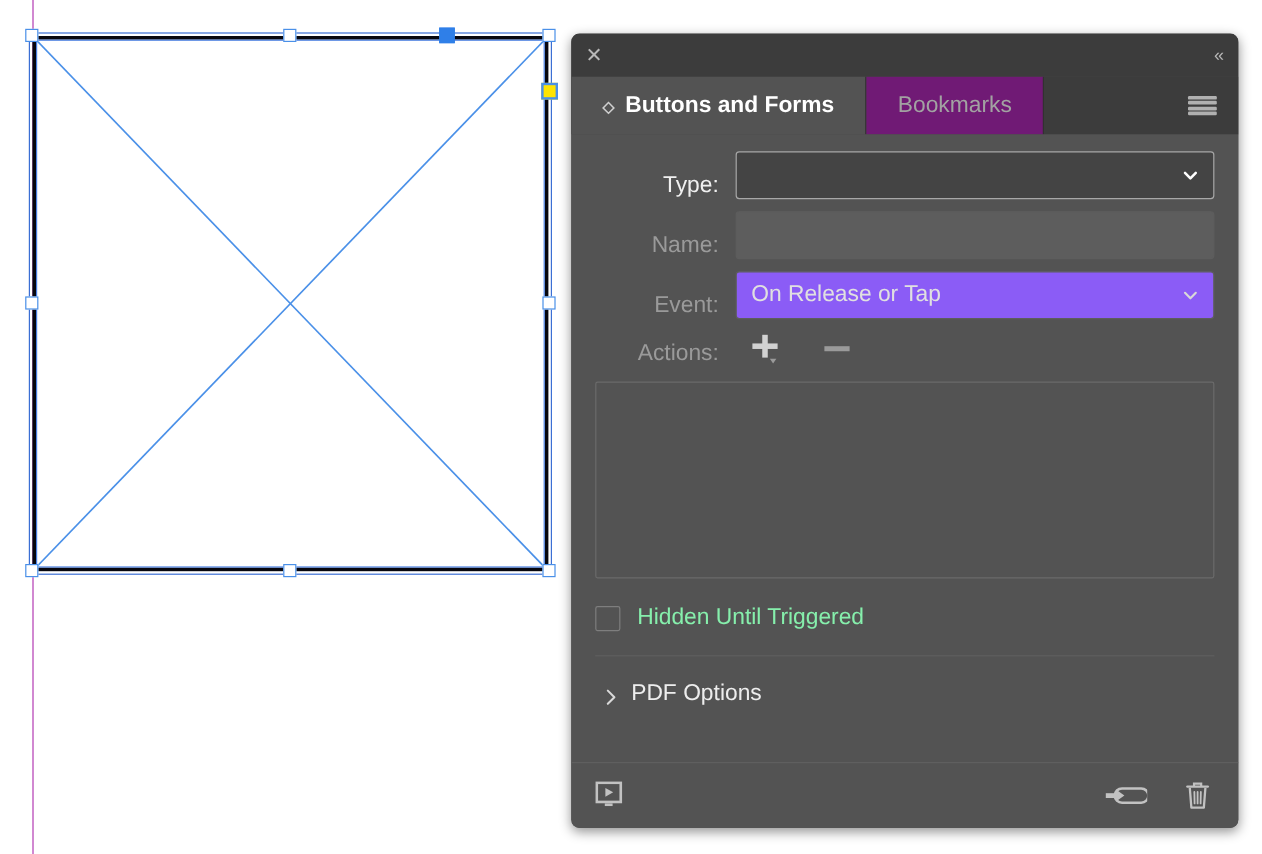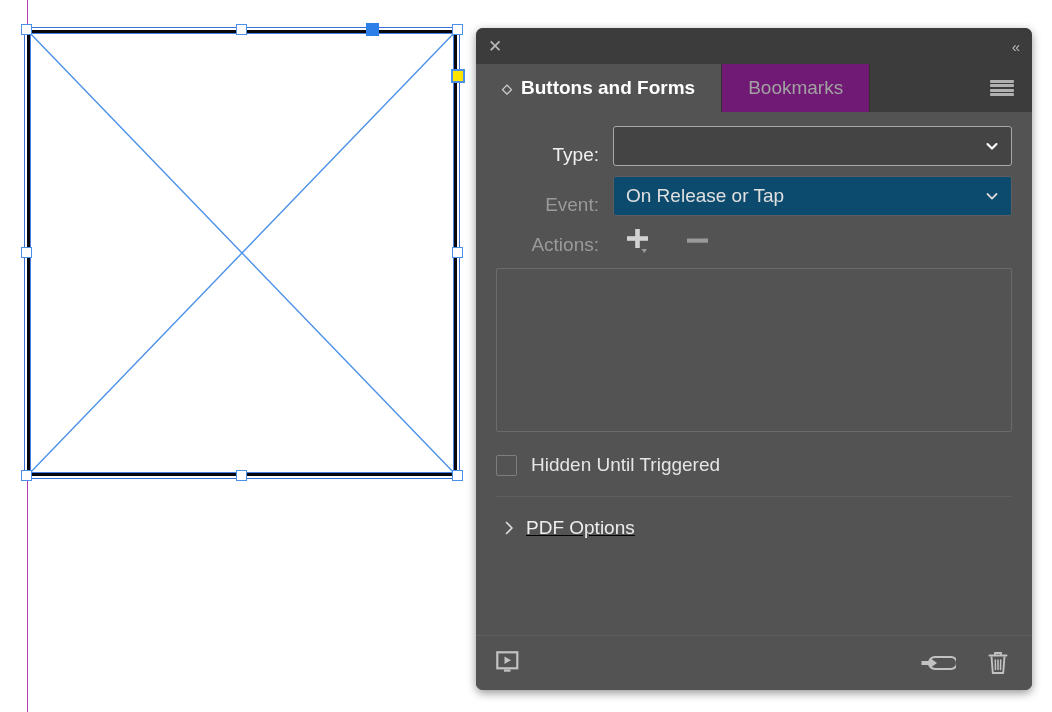--- a/index.html
+++ b/index.html
@@ -218,21 +218,21 @@
     background: #444444;
     border: 1.5px solid #a8a8a8;
     color: #ffffff;
   }
   .field.text-input {
     background: #5d5d5d;
     border: 1px solid #5d5d5d;
     color: #e2e2e2;
   }
   .field.select-normal {
-    background: #0c4a6e;
+    background: #8b5cf6;
     border: 1px solid #5d5d5d;
     color: #e0e0e0;
   }
   .field .value { flex: 1; }
   .chevron {
     width: 14px; height: 14px;
     flex: none;
     margin-left: 6px;
   }
 
@@ -275,30 +275,29 @@
     box-sizing: border-box;
     border: 1.5px solid #7e7e7e;
     border-radius: 2px;
     background: #535353;
     margin-right: 14px;
     cursor: pointer;
     flex: none;
   }
   #hidden-label {
     font-size: 19px;
-    color: #e5e5e5;
+    color: #86efac;
   }
 
   
   #pdf-options-row {
     display: flex;
-    align-items: center;
+    align-items: flex-end;
     padding-top: 20px;
     cursor: pointer;
-    text-decoration: underline;
   }
   #pdf-options-chevron {
     width: 14px; height: 16px;
     margin: 0 10px 0 6px;
     flex: none;
   }
   #pdf-options-label {
     font-size: 19px;
     color: #ededed;
   }
@@ -380,20 +379,26 @@
     <div class="form-row">
       <div class="form-label bright">Type:</div>
       <div class="field select-active">
         <span class="value"></span>
         <svg class="chevron" viewBox="0 0 14 14">
           <path d="M2.5 5 L7 9.6 L11.5 5" fill="none" stroke="#ffffff" stroke-width="2.1" stroke-linecap="round" stroke-linejoin="round"></path>
         </svg>
       </div>
     </div>
 
+    <div class="form-row">
+      <div class="form-label">Name:</div>
+      <div class="field text-input">
+        <span class="value"></span>
+      </div>
+    </div>
 
     <div class="form-row">
       <div class="form-label">Event:</div>
       <div class="field select-normal">
         <span class="value">On Release or Tap</span>
         <svg class="chevron" viewBox="0 0 14 14">
           <path d="M2.5 5 L7 9.6 L11.5 5" fill="none" stroke="#d8d8d8" stroke-width="1.8" stroke-linecap="round" stroke-linejoin="round"></path>
         </svg>
       </div>
     </div>

